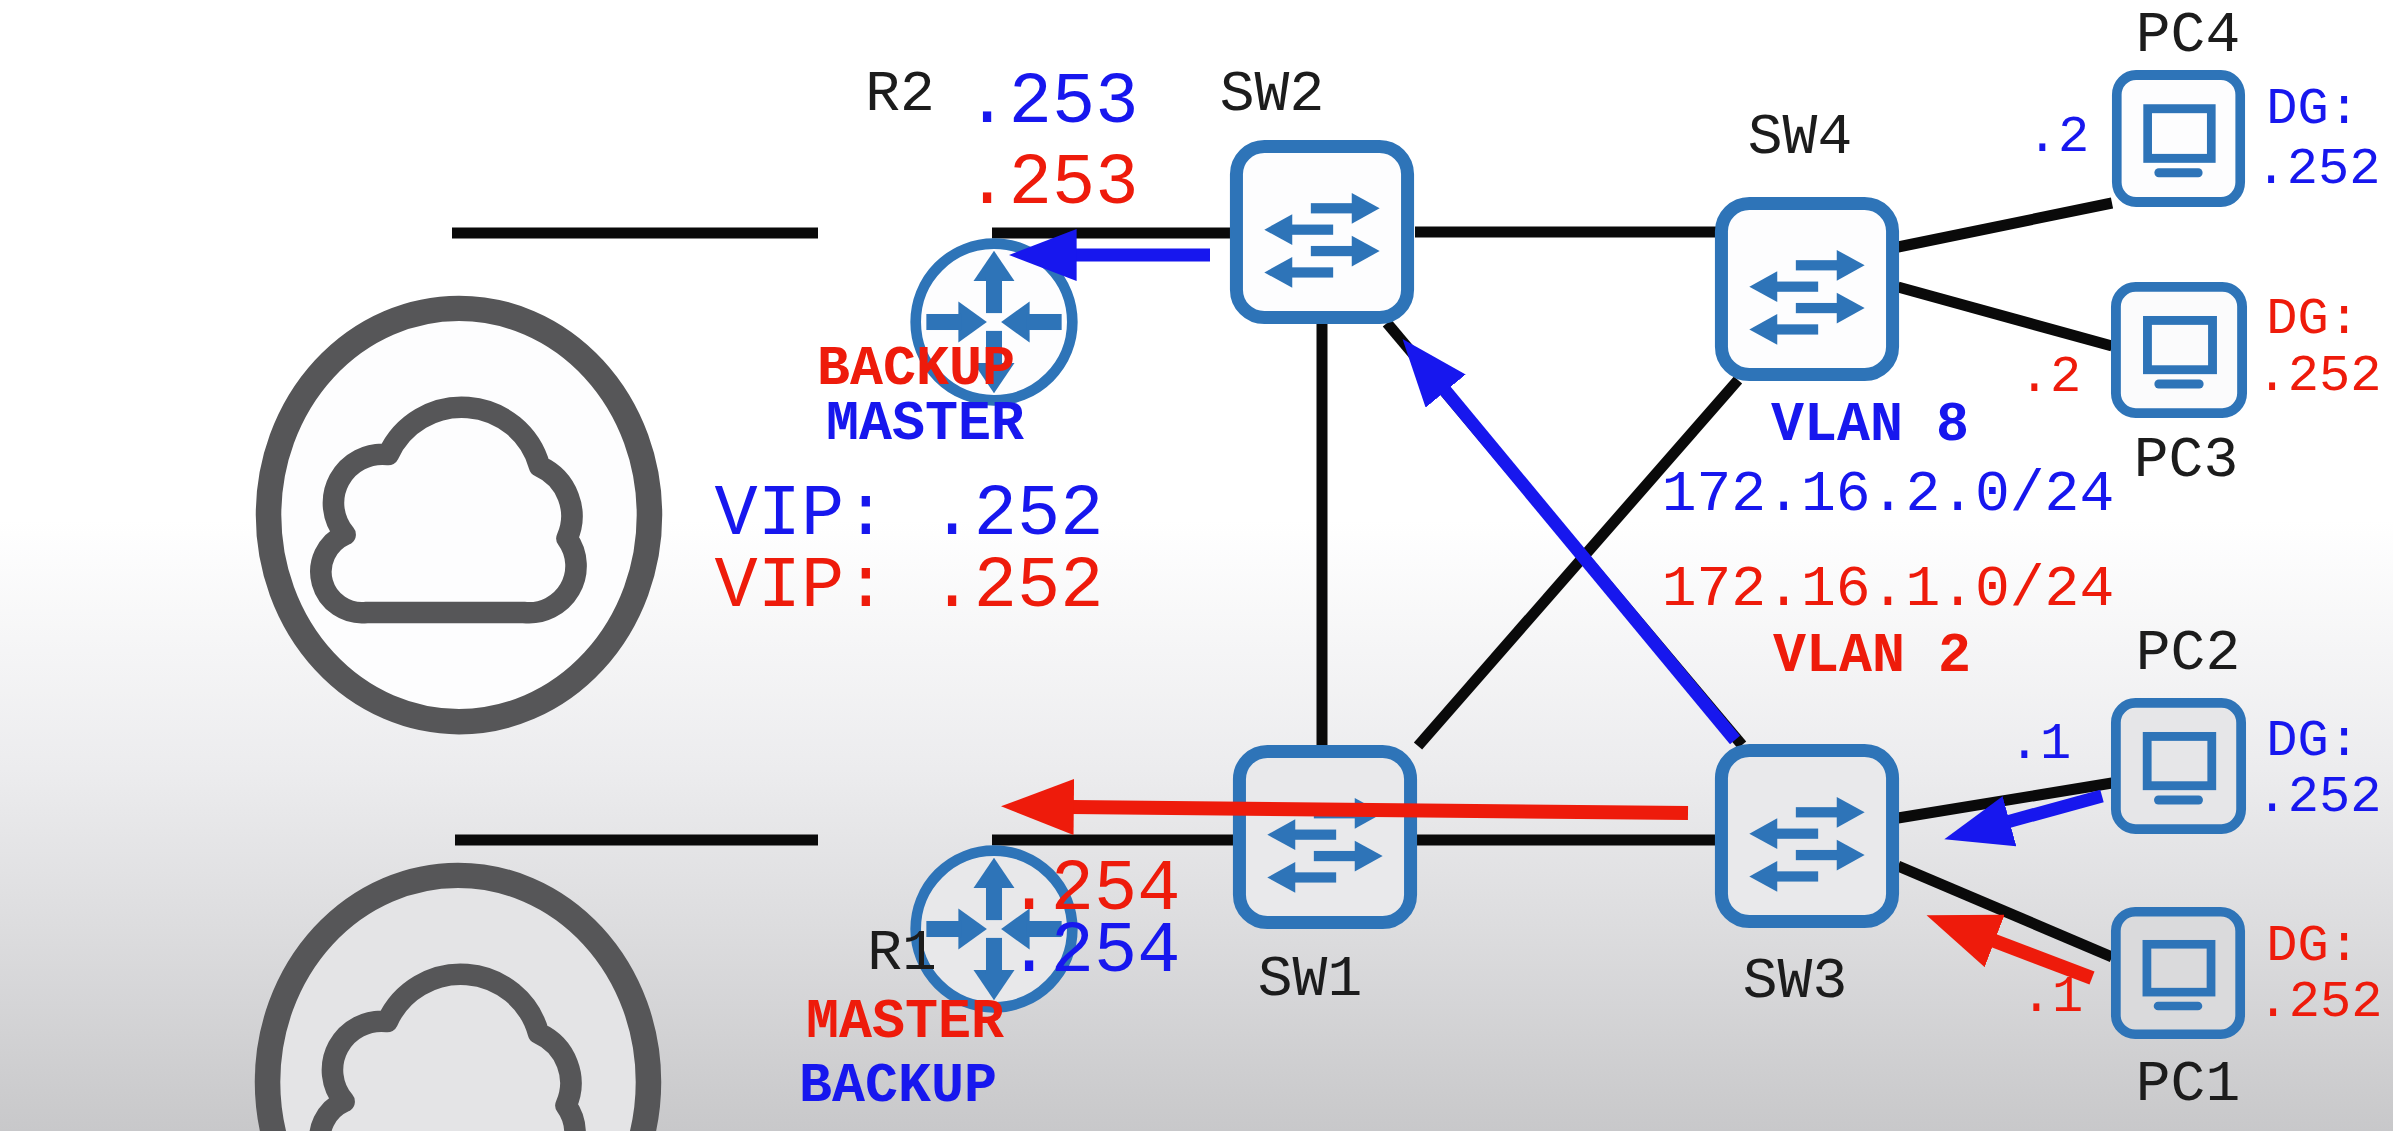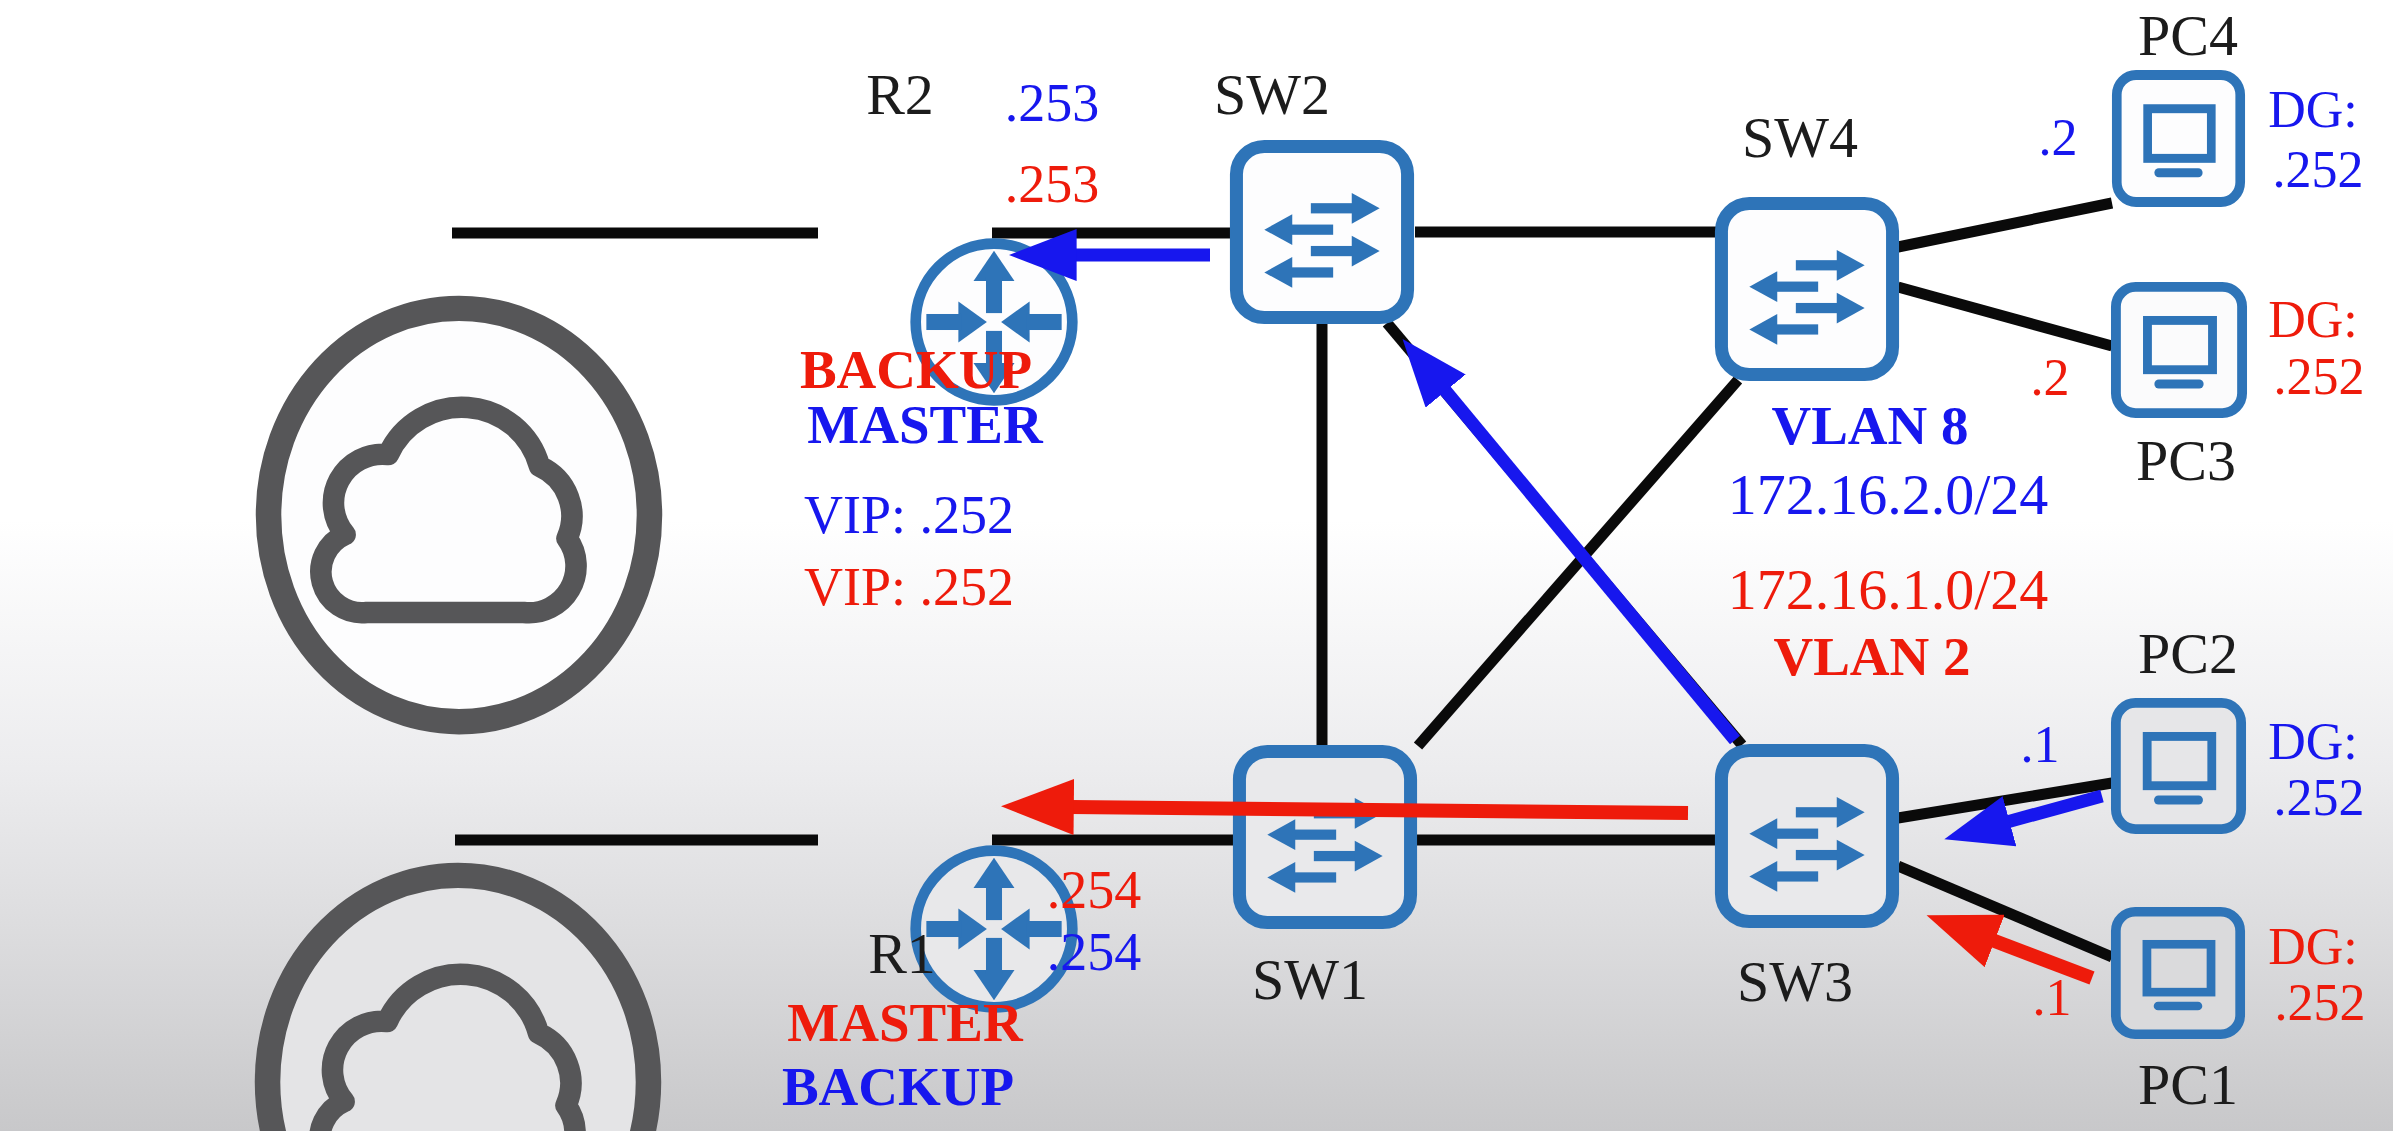--- a/index.html
+++ b/index.html
@@ -1,27 +1,27 @@
 <!DOCTYPE html>
 <html><head>
 <meta charset="utf-8">
 <style>
   html,body{margin:0;padding:0;background:#888;}
   .stage{
     position:relative;width:2393px;height:1131px;overflow:hidden;
     background:linear-gradient(180deg,#ffffff 0%,#ffffff 46%,#ececee 68%,#d8d8da 86%,#c8c8ca 100%);
-    font-family:Liberation Serif, serif;
+    font-family:Liberation Mono, monospace;
   }
   .links{position:absolute;left:0;top:0;z-index:1;}
   .arrows{position:absolute;left:0;top:0;z-index:3;}
   .node{position:absolute;z-index:2;}
   .node svg{display:block;width:100%;height:100%;overflow:visible;}
   .lbl{
     position:absolute;z-index:4;transform:translate(-50%,-50%);
-    white-space:nowrap;font-size:54px;line-height:1;letter-spacing:0px;
+    white-space:nowrap;font-size:72px;line-height:1;letter-spacing:0px;
   }
   .dev{font-size:58px;color:#1c1c1c;}
   .sm{font-size:52px;}
   .em{font-weight:bold;font-size:55px;}
   .subnet{font-size:58px;}
   .blue{color:#1717ee;}
   .red{color:#ee1b0b;}
 </style>
 </head>
 <body>

